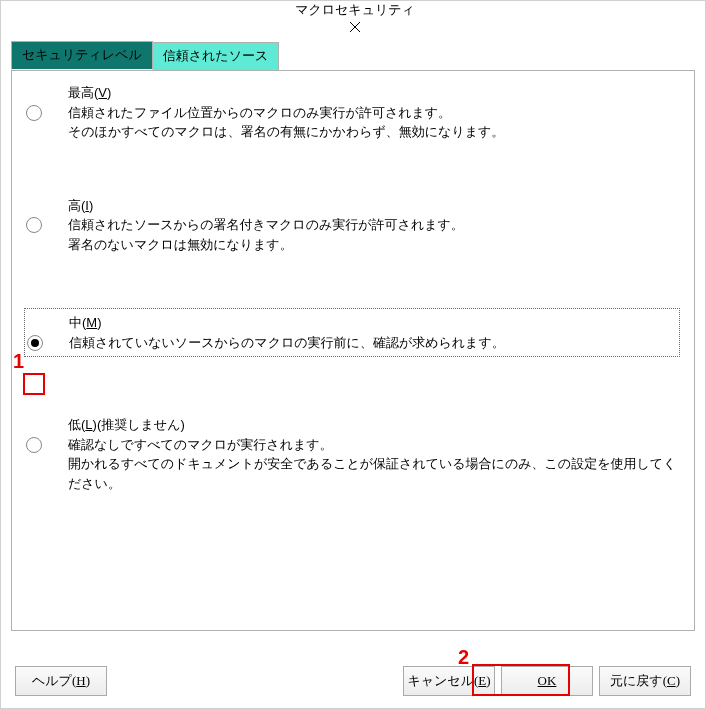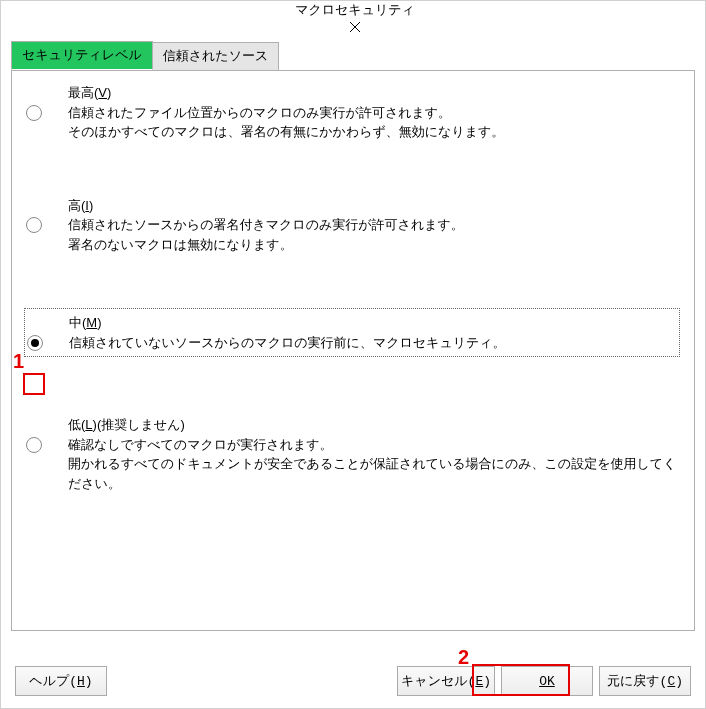--- a/index.html
+++ b/index.html
@@ -39,24 +39,24 @@
       border: 1px solid #b0b0b0;
       background: #ffffff;
       font-size: 13px;
       margin-right: -1px;
       position: relative;
       cursor: pointer;
     }
     .tab.active {
       border-bottom: 1px solid #fff;
       z-index: 2;
-      background: #22c55e;
+      background: #0f766e;
     }
     .tab.inactive {
-      background: #e5e5e5;
+      background: #5eead4;
       top: 1px;
     }
     .tab-content {
       border: 1px solid #b0b0b0;
       border-top: none;
       padding: 12px 14px 80px 14px;
       min-height: 560px;
     }
     .radio-group {
       margin-bottom: 54px;
@@ -102,21 +102,21 @@
       left: 14px;
       right: 14px;
       display: flex;
       gap: 6px;
     }
     .btn {
       height: 30px;
       padding: 0 3px;
       border: 1px solid #aaa;
       background: linear-gradient(#fafafa, #ececec);
-      font-family: Liberation Mono, monospace;
+      font-family: Liberation Serif, serif;
       font-size: 13px;
       cursor: pointer;
       display: flex;
       align-items: center;
       justify-content: center;
       min-width: 92px;
     }
     .spacer { flex: 1; }
     .callout {
       position: absolute;
@@ -195,21 +195,21 @@
           <div style="width:16px;"></div>
           <div class="radio-label">
             <span class="heading">
               <span>中(</span><span class="underline">M</span><span>)</span>
             </span>
           </div>
         </div>
         <div class="radio-row" style="padding-left:2px;">
           <div class="radio selected"></div>
           <div class="radio-label">
-            <span class="desc">信頼されていないソースからのマクロの実行前に、マクロセキュリティ。</span>
+            <span class="desc">信頼されていないソースからのマクロの実行前に、確認が求められます。</span>
           </div>
         </div>
       </div>
     </div>
 
     <div class="radio-group" style="margin-top:58px;">
       <div class="radio-row">
         <div style="width:16px;"></div>
         <div class="radio-label">
           <span class="heading">

